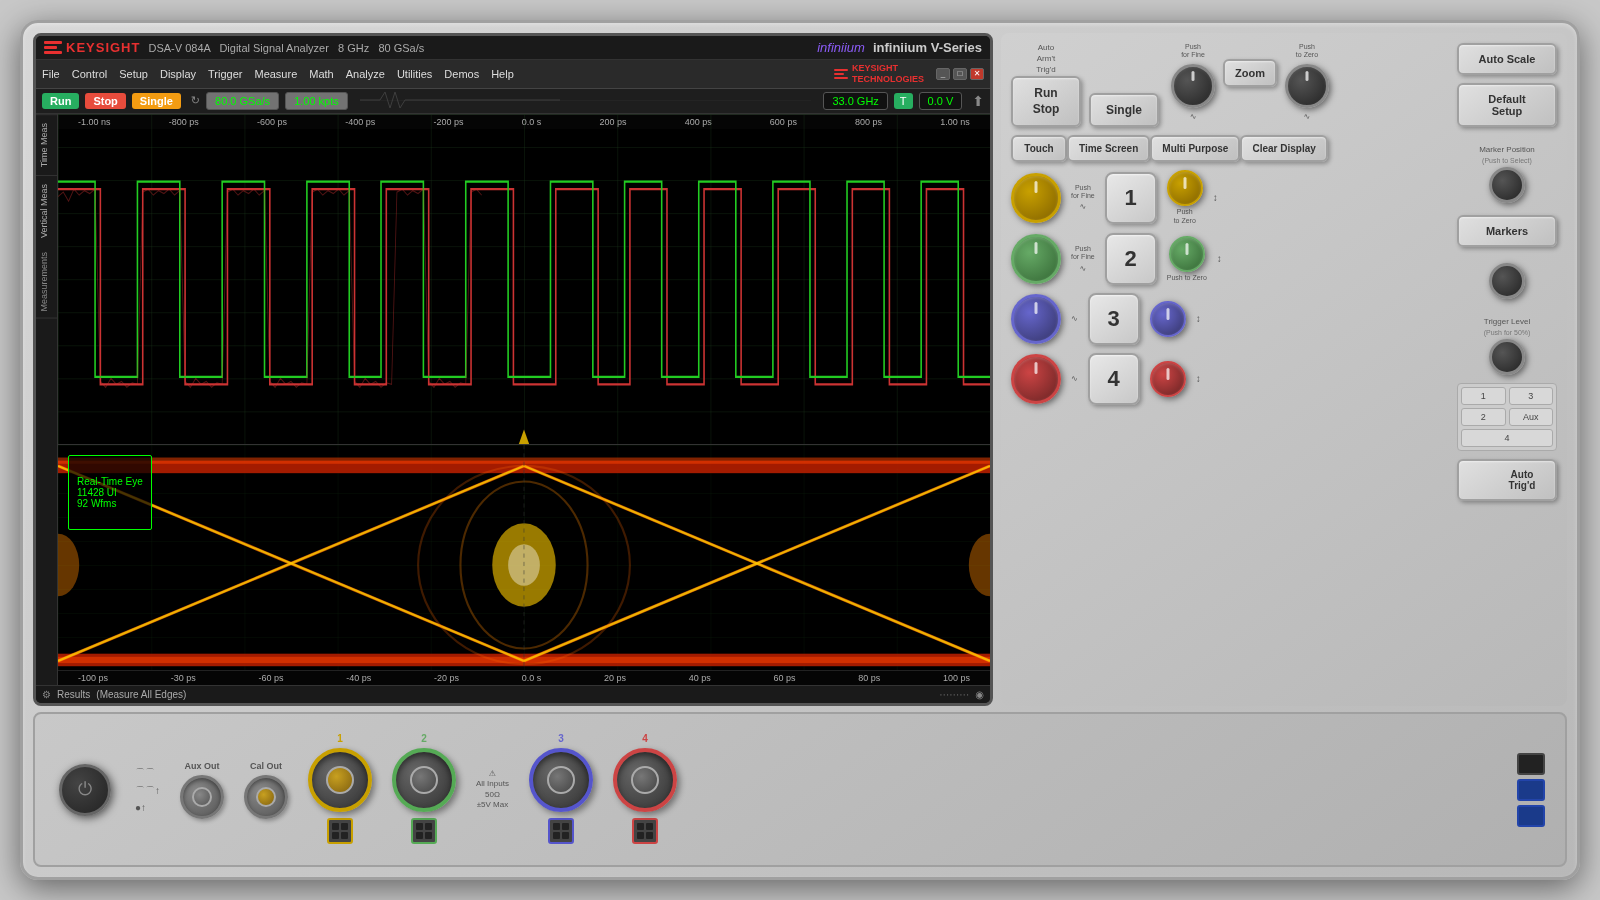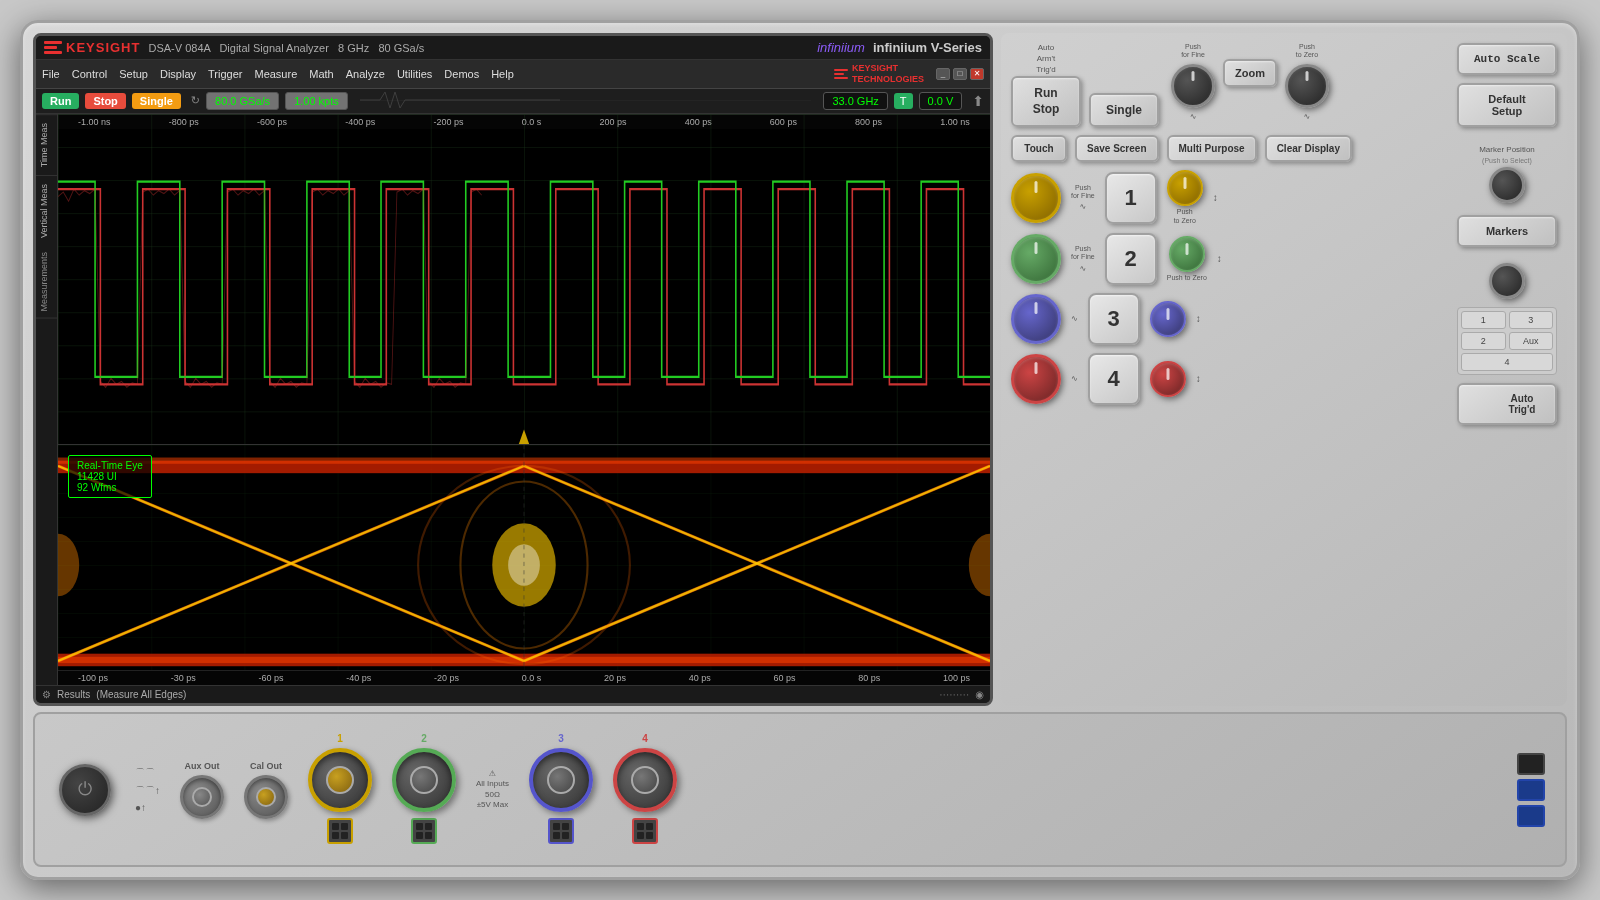--- a/index.html
+++ b/index.html
@@ -293,21 +293,21 @@
       position: relative;
     }
 
     .eye-diagram-label {
       position: absolute;
       top: 10px;
       left: 10px;
       background: rgba(0,0,0,0.7);
       color: #0f0;
       font-size: 10px;
-      padding: 4px 8px;
+      padding: 20px 8px;
       border: 1px solid #0f0;
       border-radius: 2px;
       z-index: 10;
     }
 
     .bottom-bar {
       background: #1a1a1a;
       display: flex;
       align-items: center;
       padding: 3px 6px;
@@ -907,26 +907,26 @@
               <button class="big-btn" style="padding:6px 10px;min-width:50px;font-size:11px;margin-top:16px;">Zoom</button>
             </div>
 
             <div style="display:flex;flex-direction:column;align-items:center;gap:4px;">
               <div class="push-label">Push<br>to Zero</div>
               <div class="knob"></div>
               <div style="font-size:8px;color:#555;">∿</div>
             </div>
           </div>
 
-          <div style="display:flex;gap:8px;align-items:center;flex-wrap:wrap;">
+          <div style="display:flex;gap:0;align-items:center;flex-wrap:wrap;">
             <button class="small-btn">
               <span>Touch</span>
             </button>
             <button class="small-btn">
-              <span>Save
+              <span>Time
 Screen</span>
             </button>
             <button class="small-btn">
               <span>Multi
 Purpose</span>
             </button>
             <button class="small-btn">
               <span>Clear
 Display</span>
             </button>
@@ -988,41 +988,46 @@
             <div class="push-zero-group">
               <div class="channel-knob-large ch4-small" style="width:36px;height:36px;"></div>
             </div>
             <div class="arrow-indicators">
               <span>↕</span>
             </div>
           </div>
         </div>
 
         <div class="side-right">
-          <button class="big-btn" style="font-size:11px;min-width:80px;font-family:Liberation Mono, monospace;">
+          <button class="big-btn" style="font-size:11px;min-width:80px;">
             <span>Auto
 Scale</span>
           </button>
           <button class="big-btn" style="font-size:11px;min-width:80px;">
             <span>Default
 Setup</span>
           </button>
 
           <div style="display:flex;flex-direction:column;align-items:center;gap:3px;margin-top:10px;">
             <div style="font-size:8px;color:#555;text-align:center;">Marker Position</div>
             <div style="font-size:7px;color:#777;text-align:center;">(Push to Select)</div>
             <div class="knob-small"></div>
           </div>
 
           <button class="big-btn" style="font-size:11px;min-width:80px;margin-top:4px;">Markers</button>
 
           <div style="display:flex;flex-direction:column;align-items:center;gap:2px;margin-top:8px;">
             <div class="knob-small"></div>
           </div>
 
+          <div style="display:flex;flex-direction:column;align-items:center;gap:3px;margin-top:10px;">
+            <div style="font-size:8px;color:#555;text-align:center;">Trigger Level</div>
+            <div style="font-size:7px;color:#777;text-align:center;">(Push for 50%)</div>
+            <div class="knob-small"></div>
+          </div>
 
           <div class="source-selector">
             <div class="src-btn">1</div>
             <div class="src-btn">3</div>
             <div class="src-btn">2</div>
             <div class="src-btn">Aux</div>
             <div class="src-btn" style="grid-column:span 2;">4</div>
           </div>
 
           <button class="big-btn" style="font-size:10px;padding-left:44px;">

